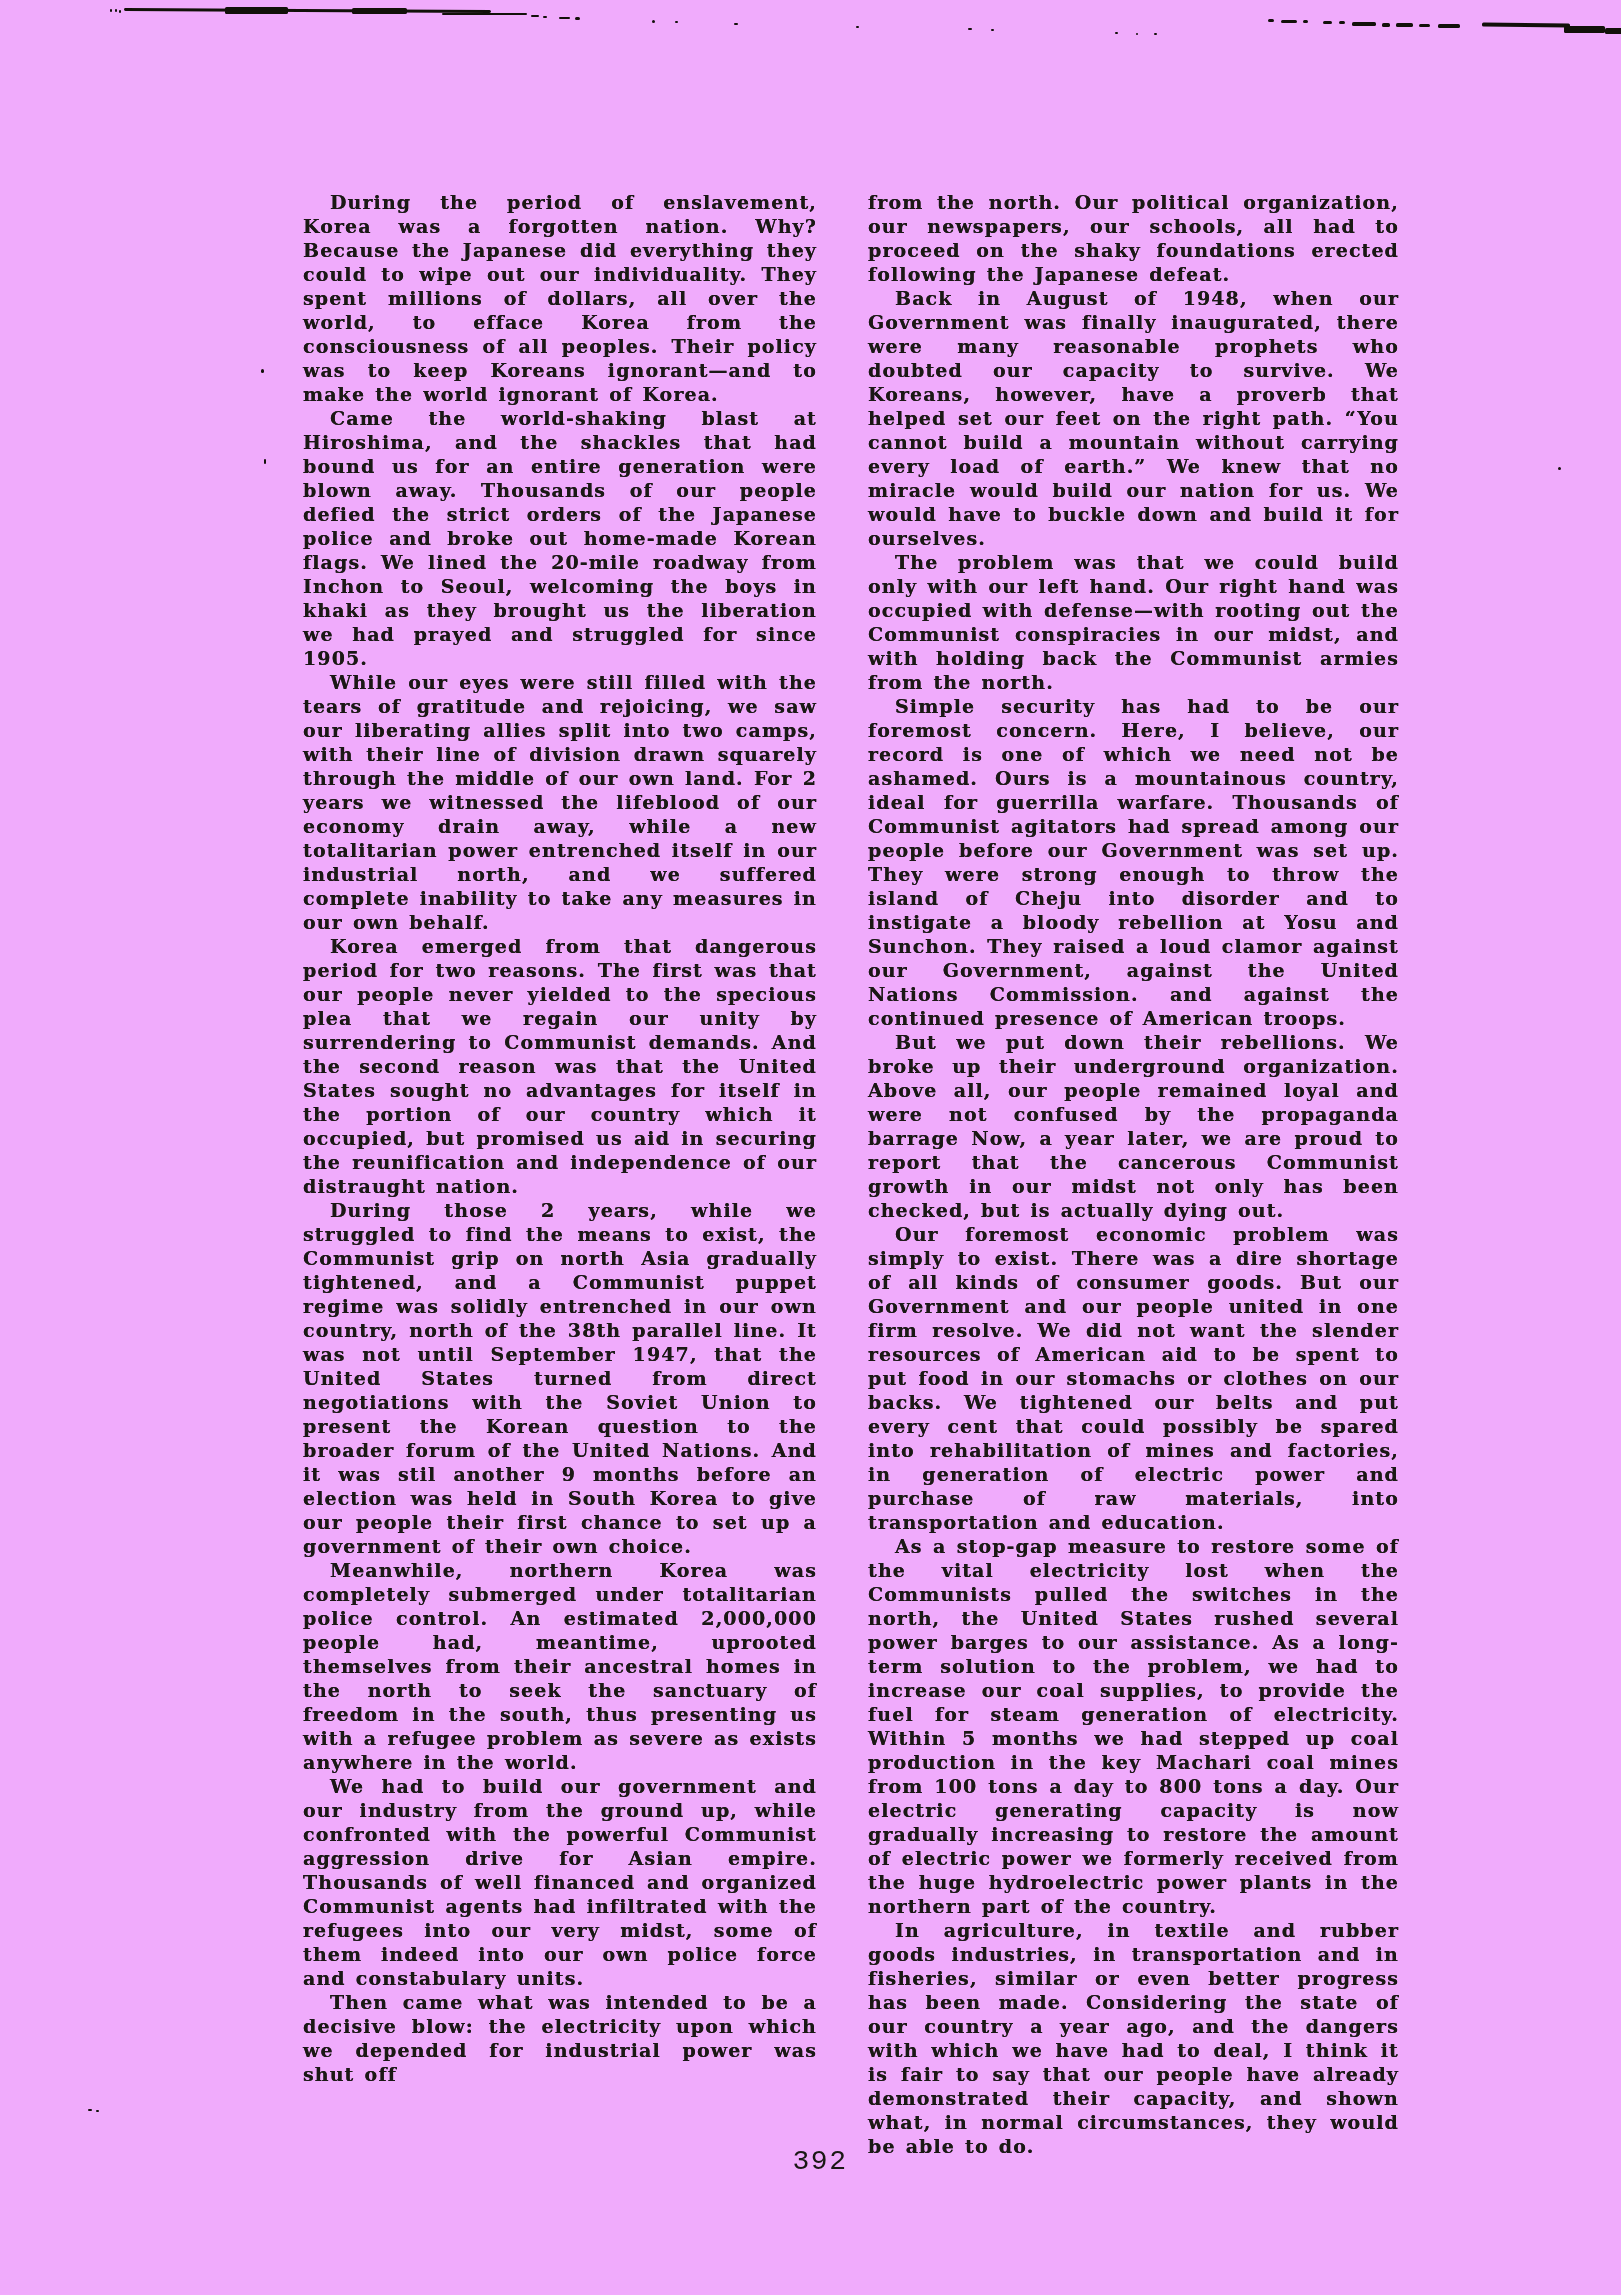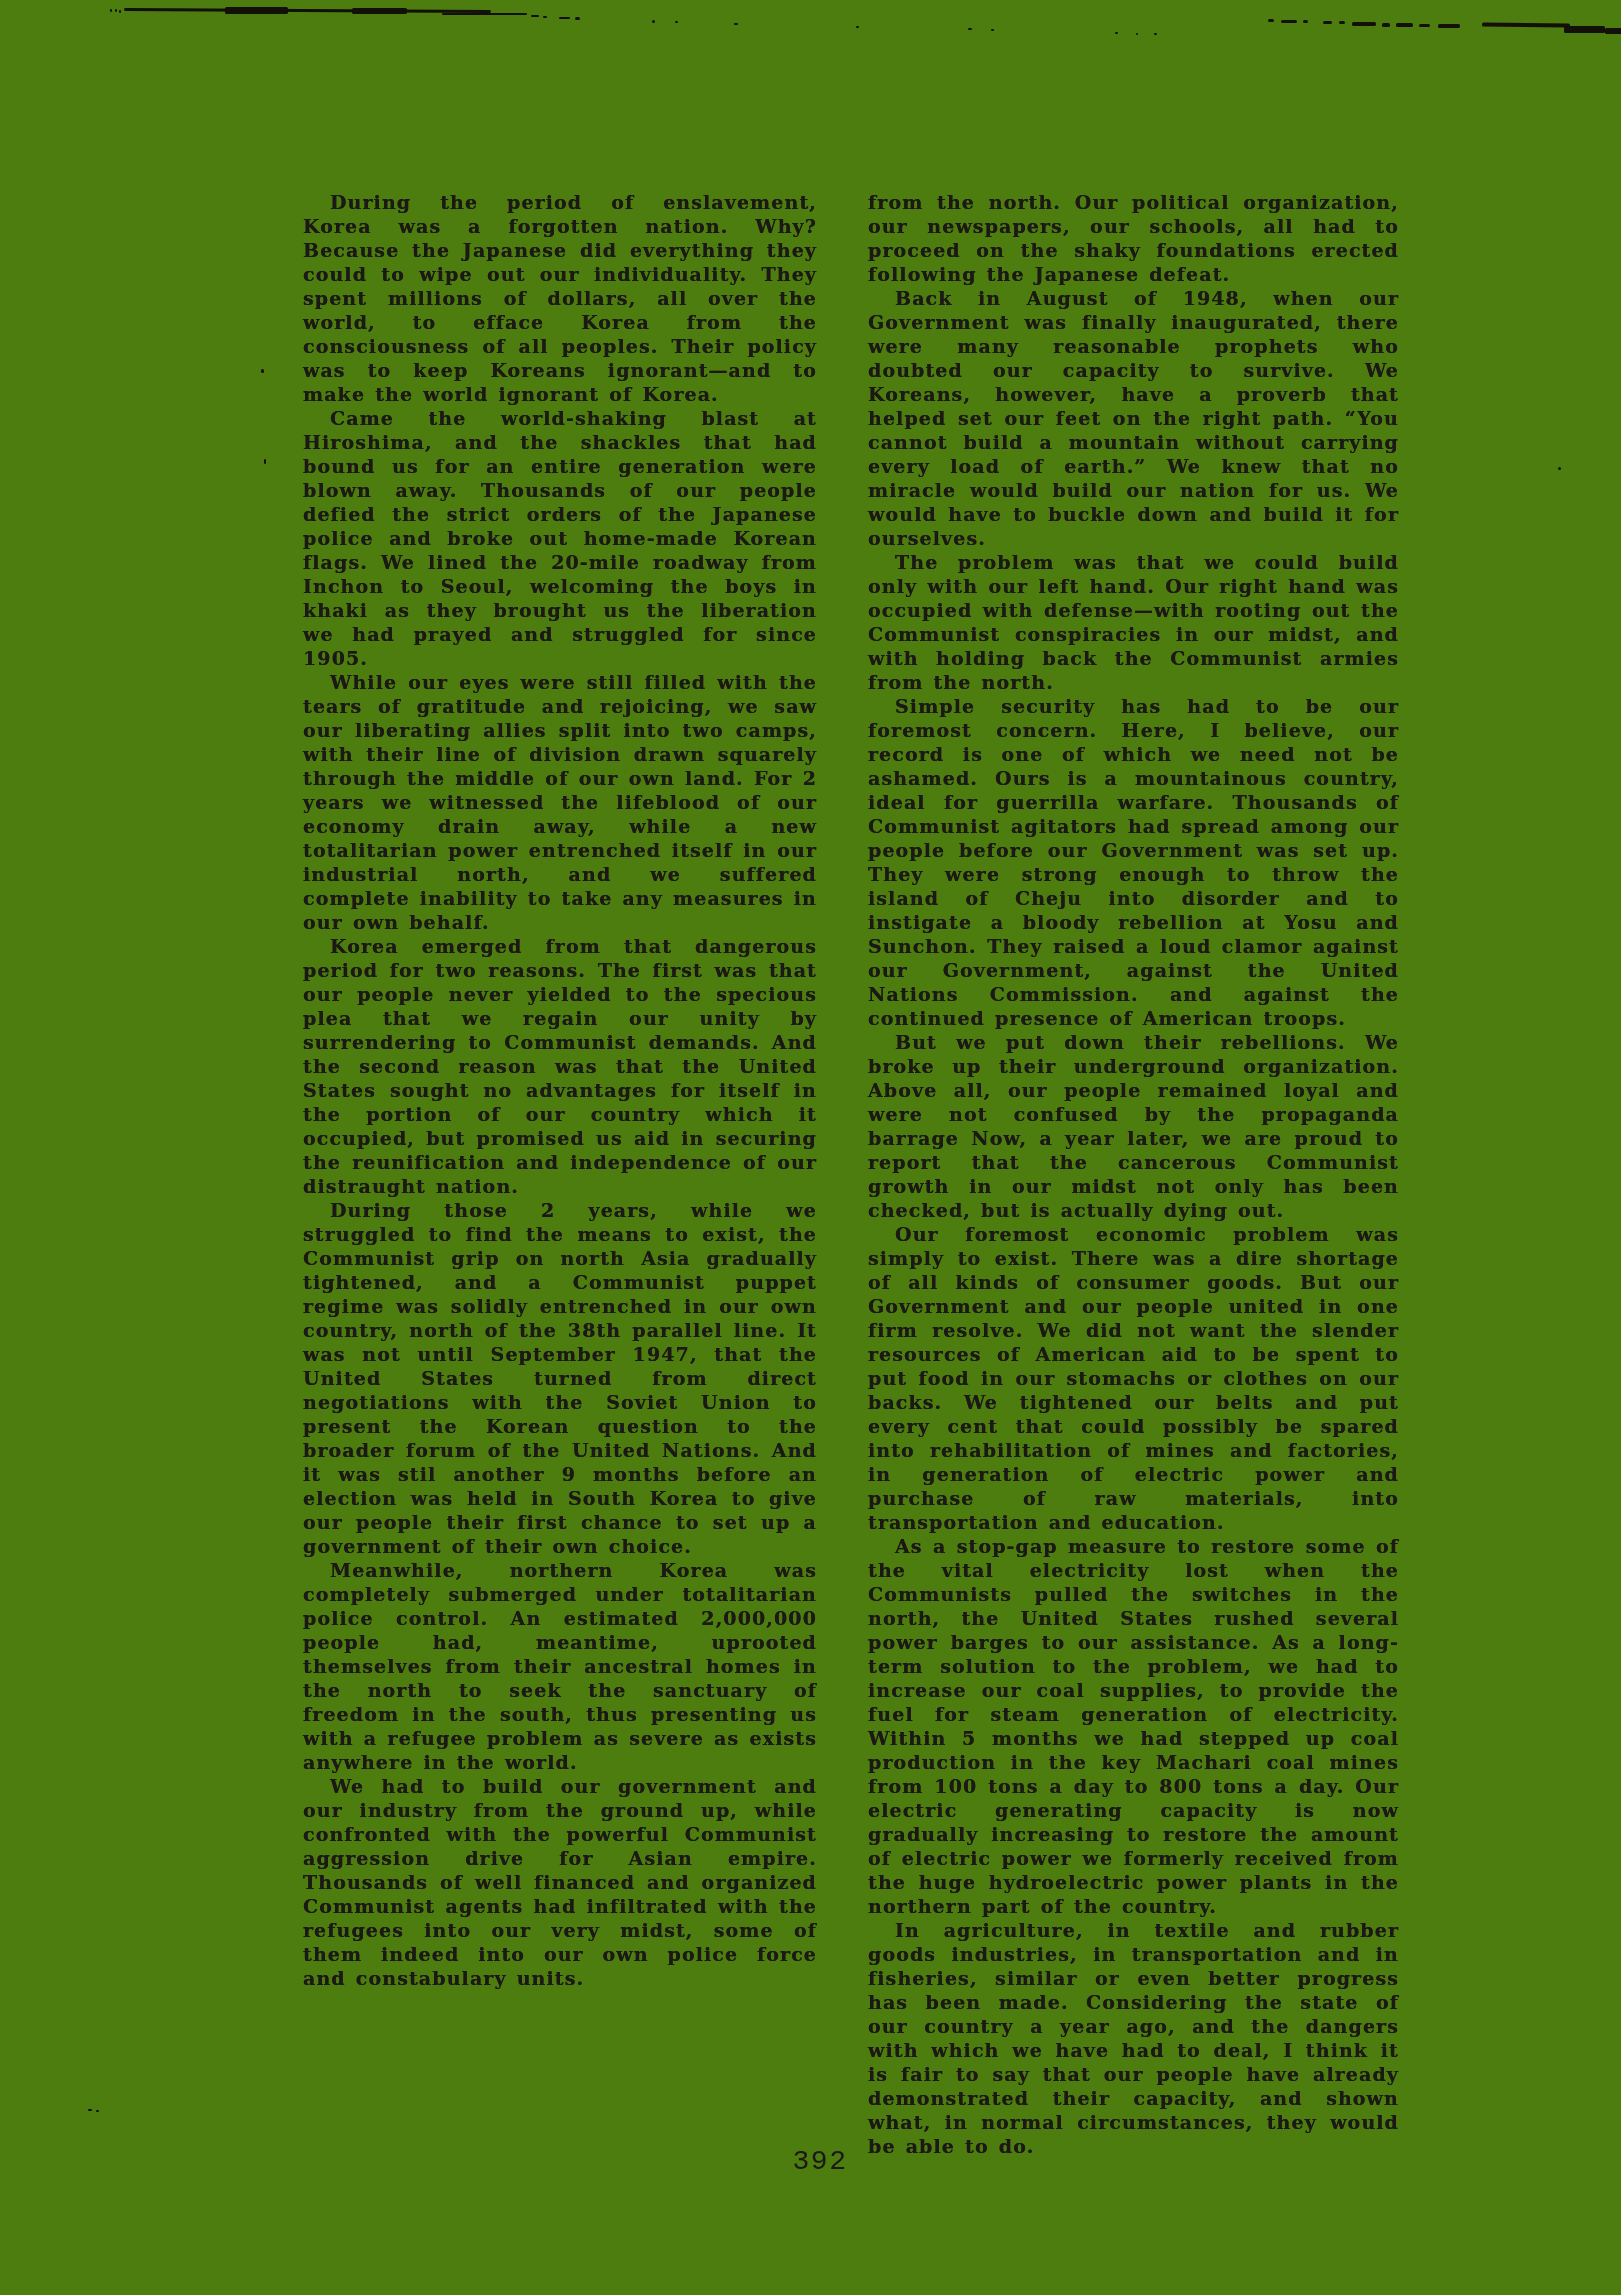--- a/index.html
+++ b/index.html
@@ -1,20 +1,20 @@
 <!DOCTYPE html>
 <html style="font-size:12.6px"><head>
 <meta charset="utf-8">
 <style>
   html, body { margin: 0; padding: 0; background: #e8e8e6; }
   .page {
     position: relative;
     width: 1622px;
     height: 2295px;
-    background: #4d7c0f;
+    background: #f0abfc;
     overflow: hidden;
     font-family: "DejaVu Serif", "Liberation Serif", serif;
   }
   .column {
     position: absolute;
     top: 190px;
     color: #1b1815;
   }
   .column.left  { left: 303px;  width: 514px; }
   .column.right { left: 868px; width: 531px; }
@@ -92,20 +92,21 @@
   <div class="art" style="left:96px;top:2110px;width:3.1px;height:2.4px;"></div>
 
   <div class="column left">
       <p>During the period of enslavement, Korea was a forgotten nation. Why? Because the Japanese did everything they could to wipe out our individuality. They spent millions of dollars, all over the world, to efface Korea from the consciousness of all peoples. Their policy was to keep Koreans ignorant—and to make the world ignorant of Korea.</p>
       <p>Came the world-shaking blast at Hiroshima, and the shackles that had bound us for an entire generation were blown away. Thousands of our people defied the strict orders of the Japanese police and broke out home-made Korean flags. We lined the 20-mile roadway from Inchon to Seoul, welcoming the boys in khaki as they brought us the liberation we had prayed and struggled for since 1905.</p>
       <p>While our eyes were still filled with the tears of gratitude and rejoicing, we saw our liberating allies split into two camps, with their line of division drawn squarely through the middle of our own land. For 2 years we witnessed the lifeblood of our economy drain away, while a new totalitarian power entrenched itself in our industrial north, and we suffered complete inability to take any measures in our own behalf.</p>
       <p>Korea emerged from that dangerous period for two reasons. The first was that our people never yielded to the specious plea that we regain our unity by surrendering to Communist demands. And the second reason was that the United States sought no advantages for itself in the portion of our country which it occupied, but promised us aid in securing the reunification and independence of our distraught nation.</p>
       <p>During those 2 years, while we struggled to find the means to exist, the Communist grip on north Asia gradually tightened, and a Communist puppet regime was solidly entrenched in our own country, north of the 38th parallel line. It was not until September 1947, that the United States turned from direct negotiations with the Soviet Union to present the Korean question to the broader forum of the United Nations. And it was stil another 9 months before an election was held in South Korea to give our people their first chance to set up a government of their own choice.</p>
       <p>Meanwhile, northern Korea was completely submerged under totalitarian police control. An estimated 2,000,000 people had, meantime, uprooted themselves from their ancestral homes in the north to seek the sanctuary of freedom in the south, thus presenting us with a refugee problem as severe as exists anywhere in the world.</p>
       <p>We had to build our government and our industry from the ground up, while confronted with the powerful Communist aggression drive for Asian empire. Thousands of well financed and organized Communist agents had infiltrated with the refugees into our very midst, some of them indeed into our own police force and constabulary units.</p>
+      <p>Then came what was intended to be a decisive blow: the electricity upon which we depended for industrial power was shut off</p>
     </div>
 
   <div class="column right">
       <p class="noindent">from the north. Our political organization, our newspapers, our schools, all had to proceed on the shaky foundations erected following the Japanese defeat.</p>
       <p>Back in August of 1948, when our Government was finally inaugurated, there were many reasonable prophets who doubted our capacity to survive. We Koreans, however, have a proverb that helped set our feet on the right path. “You cannot build a mountain without carrying every load of earth.” We knew that no miracle would build our nation for us. We would have to buckle down and build it for ourselves.</p>
       <p>The problem was that we could build only with our left hand. Our right hand was occupied with defense—with rooting out the Communist conspiracies in our midst, and with holding back the Communist armies from the north.</p>
       <p>Simple security has had to be our foremost concern. Here, I believe, our record is one of which we need not be ashamed. Ours is a mountainous country, ideal for guerrilla warfare. Thousands of Communist agitators had spread among our people before our Government was set up. They were strong enough to throw the island of Cheju into disorder and to instigate a bloody rebellion at Yosu and Sunchon. They raised a loud clamor against our Government, against the United Nations Commission. and against the continued presence of American troops.</p>
       <p>But we put down their rebellions. We broke up their underground organization. Above all, our people remained loyal and were not confused by the propaganda barrage Now, a year later, we are proud to report that the cancerous Communist growth in our midst not only has been checked, but is actually dying out.</p>
       <p>Our foremost economic problem was simply to exist. There was a dire shortage of all kinds of consumer goods. But our Government and our people united in one firm resolve. We did not want the slender resources of American aid to be spent to put food in our stomachs or clothes on our backs. We tightened our belts and put every cent that could possibly be spared into rehabilitation of mines and factories, in generation of electric power and purchase of raw materials, into transportation and education.</p>
       <p>As a stop-gap measure to restore some of the vital electricity lost when the Communists pulled the switches in the north, the United States rushed several power barges to our assistance. As a long-term solution to the problem, we had to increase our coal supplies, to provide the fuel for steam generation of electricity. Within 5 months we had stepped up coal production in the key Machari coal mines from 100 tons a day to 800 tons a day. Our electric generating capacity is now gradually increasing to restore the amount of electric power we formerly received from the huge hydroelectric power plants in the northern part of the country.</p>

